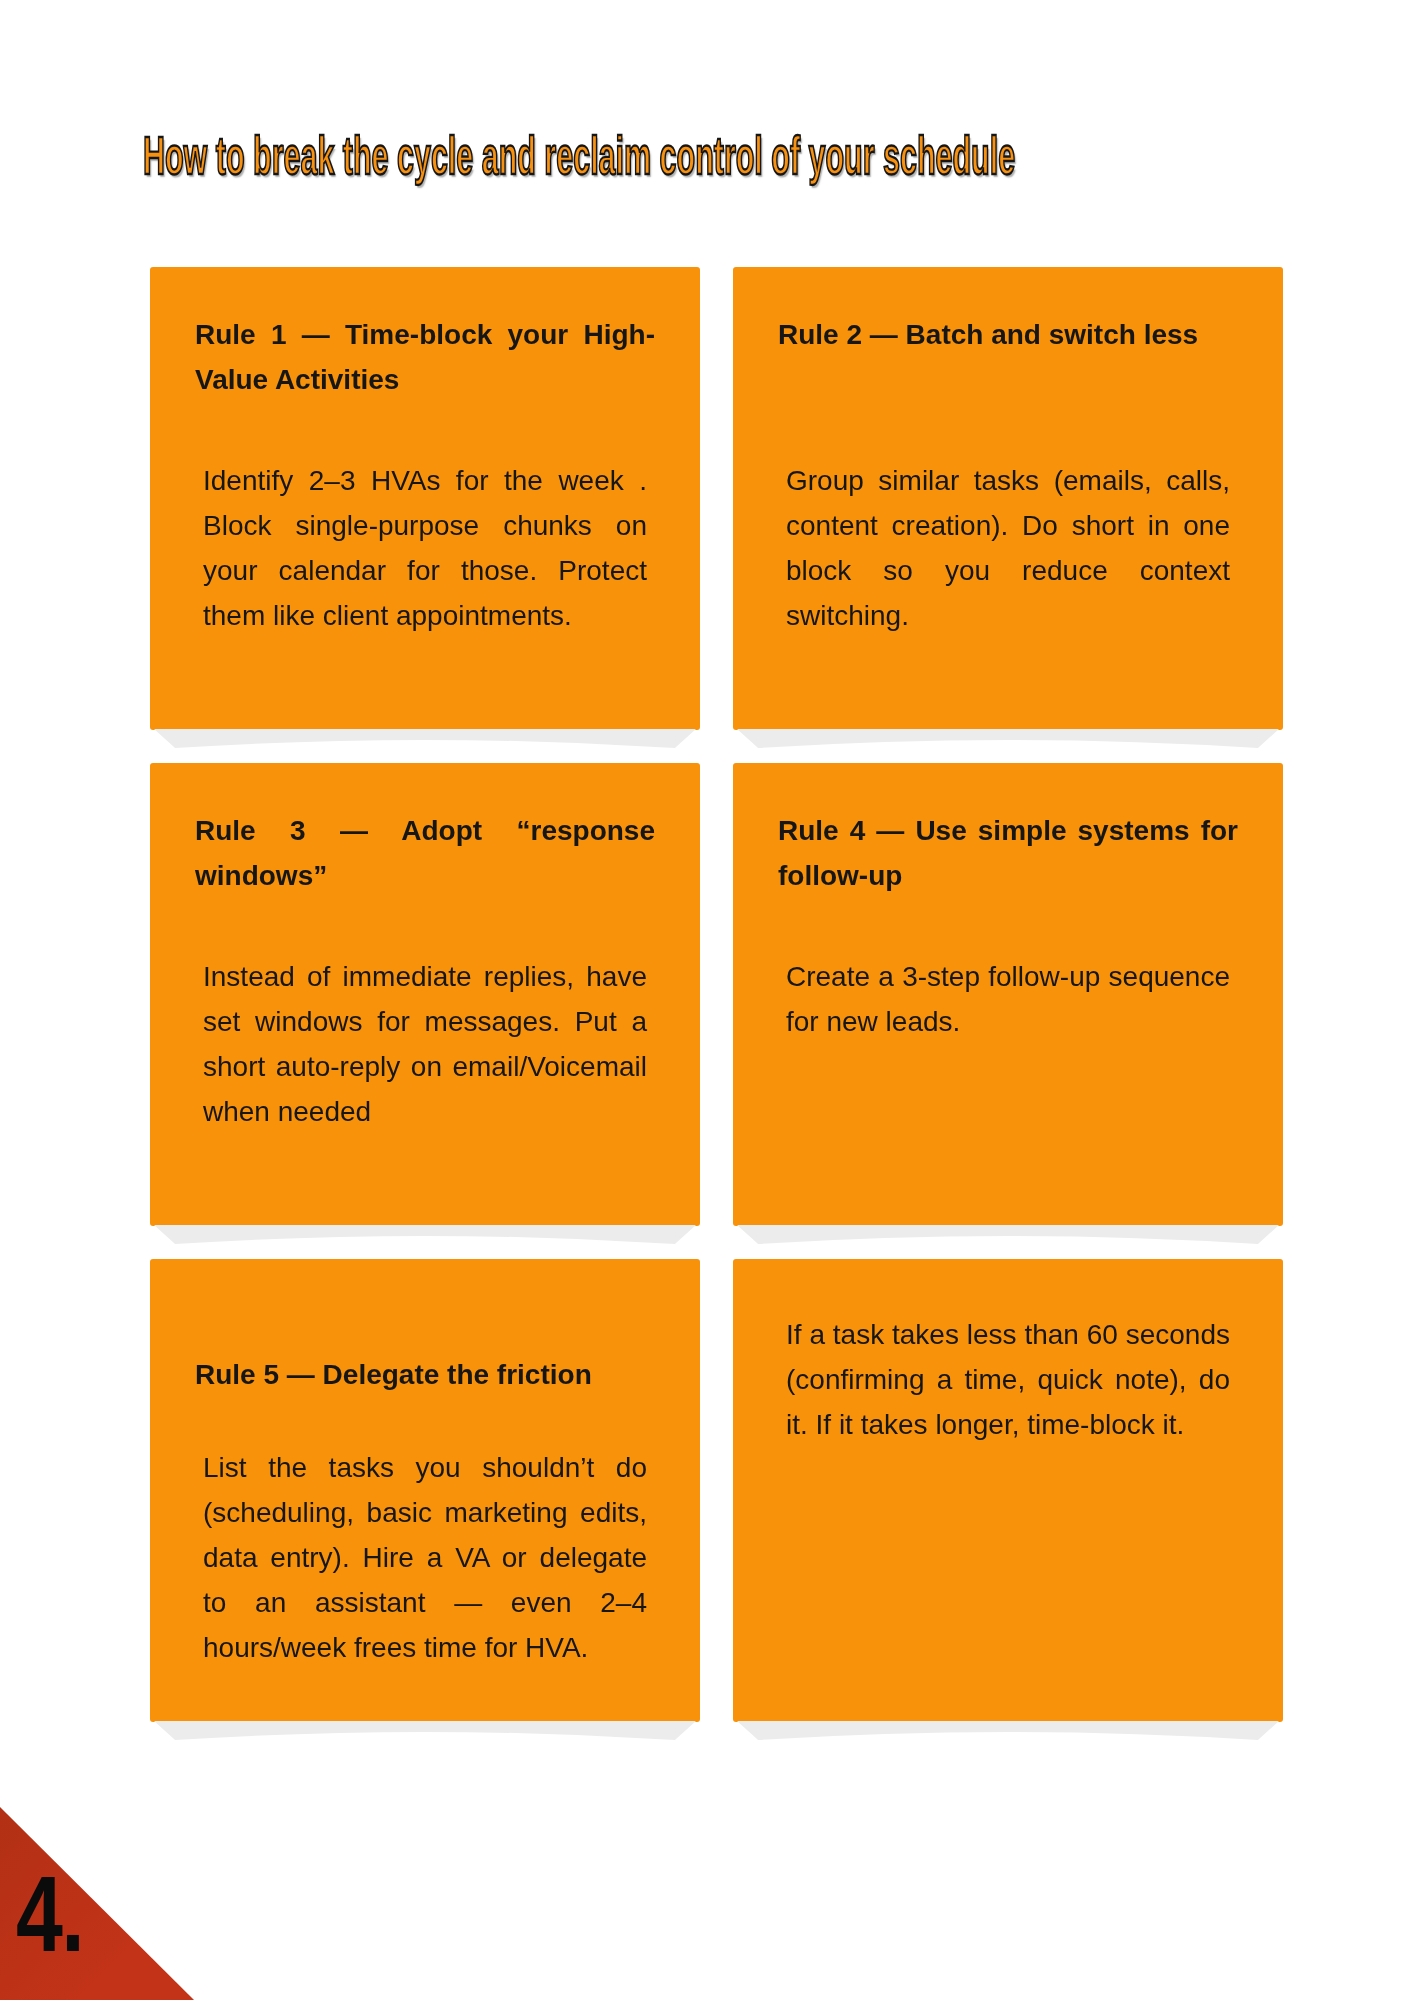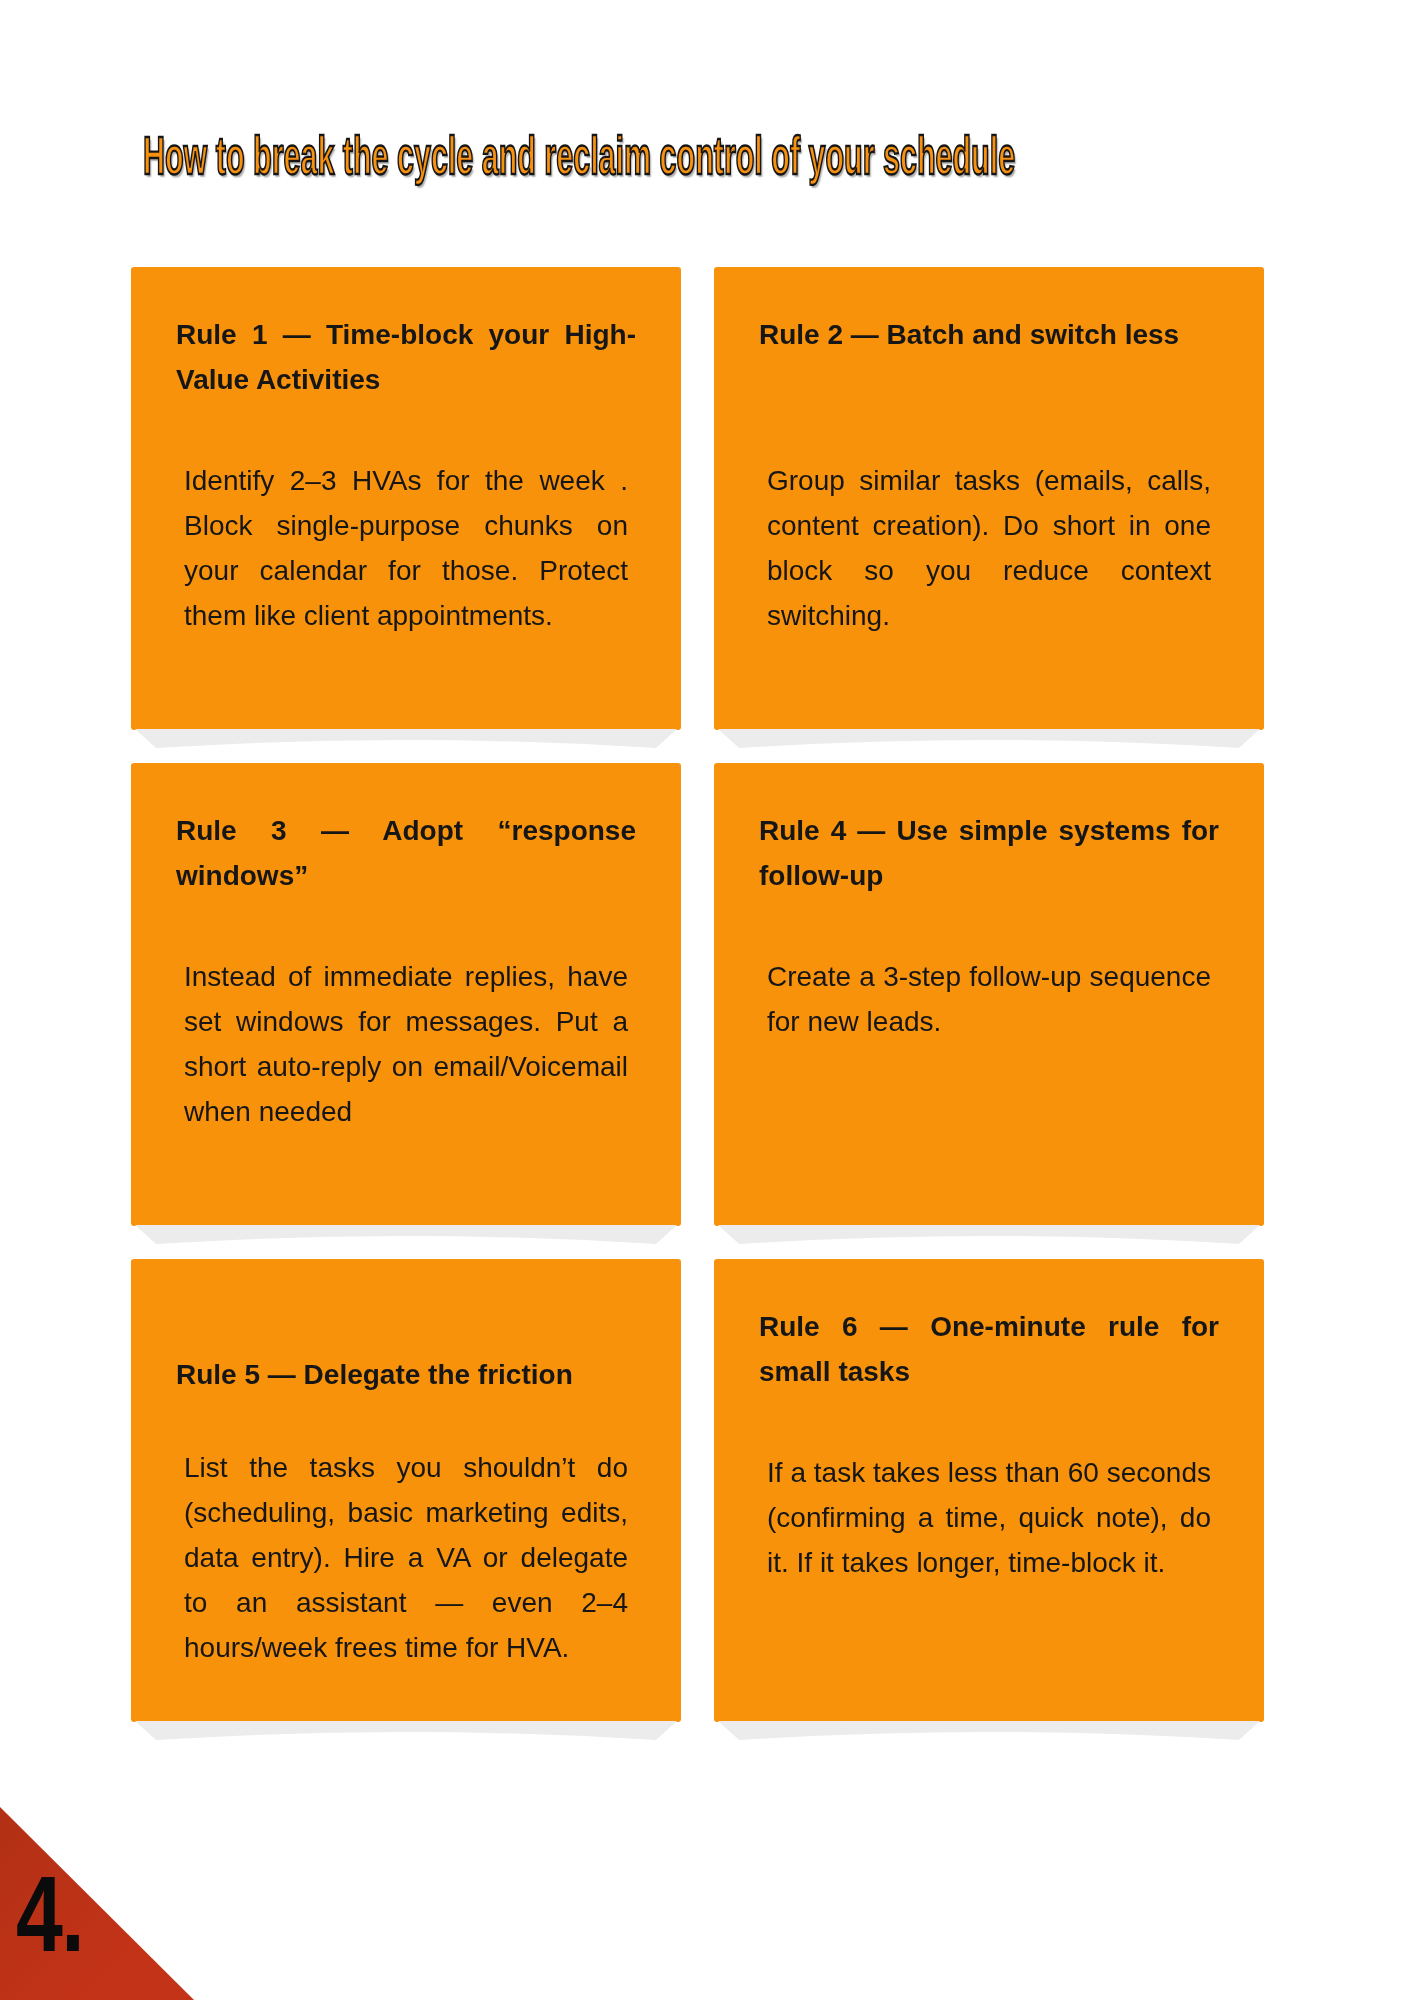--- a/index.html
+++ b/index.html
@@ -14,21 +14,21 @@
   .title-inner {
     display:inline-block; white-space:nowrap;
     font-weight:700; font-size:53px; line-height:56px;
     transform:scaleX(0.575); transform-origin:left top;
     color:var(--title_orange,#F89110);
     -webkit-text-stroke:2.4px #161616;
     text-shadow:3px 3px 2px rgba(120,120,120,0.6);
   }
   
   .cards {
-    position:absolute; left:131px; top:267px;
+    position:absolute; left:150px; top:267px;
     display:grid;
     grid-template-columns:550px 550px;
     grid-template-rows:463px 463px 463px;
     column-gap:34px; row-gap:76px;gap:33px;
   }
   .card {
     position:relative;
     background:var(--card_orange,#F8920B);
     border-radius:3px;
     box-sizing:border-box;
@@ -110,21 +110,20 @@
 
     <article class="card tight">
       <h2 class="card-heading">Rule 5 — Delegate the friction</h2>
       <p class="card-body">List the tasks you shouldn’t do (scheduling, basic marketing edits, data entry). Hire a VA or delegate to an assistant — even 2–4 hours/week frees time for HVA.</p>
       <svg class="card-shadow" viewBox="0 0 548 22" preserveAspectRatio="none" aria-hidden="true">
           <path d="M4,0 H544 L523,20 Q274,3 25,20 Z" fill="currentColor"></path>
         </svg>
     </article>
 
     <article class="card">
-      <h2 class="card-heading">Rule 6 — One-minute rule for small tasks</h2>
       <p class="card-body">If a task takes less than 60 seconds (confirming a time, quick note), do it. If it takes longer, time-block it.</p>
       <svg class="card-shadow" viewBox="0 0 548 22" preserveAspectRatio="none" aria-hidden="true">
           <path d="M4,0 H544 L523,20 Q274,3 25,20 Z" fill="currentColor"></path>
         </svg>
     </article>
 
   </section>
 
   <div class="corner"></div>
 

